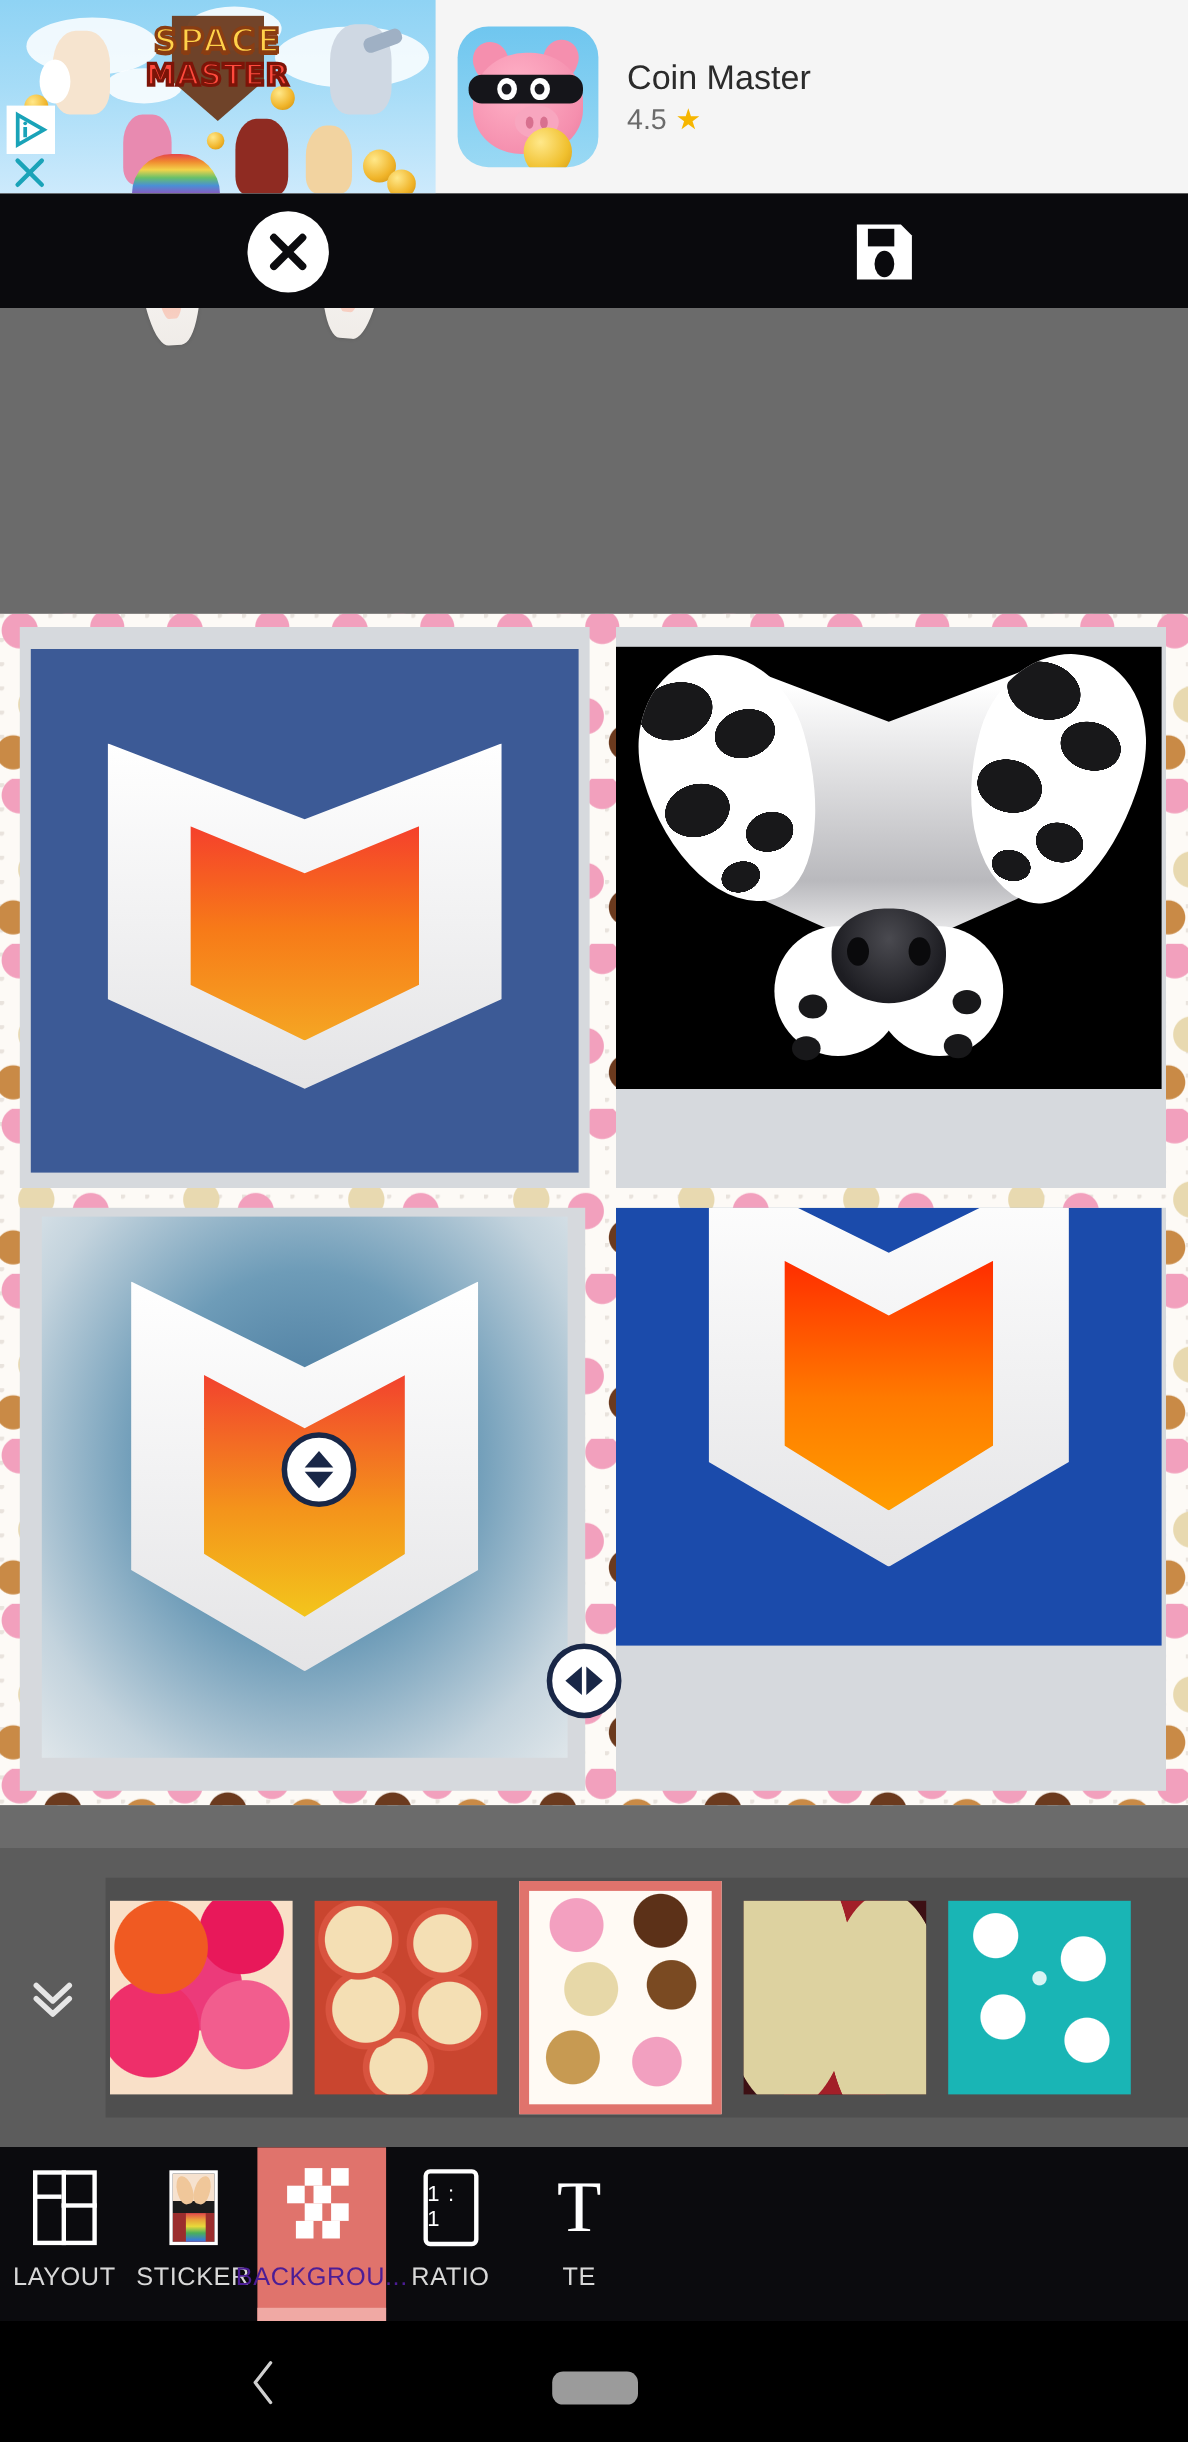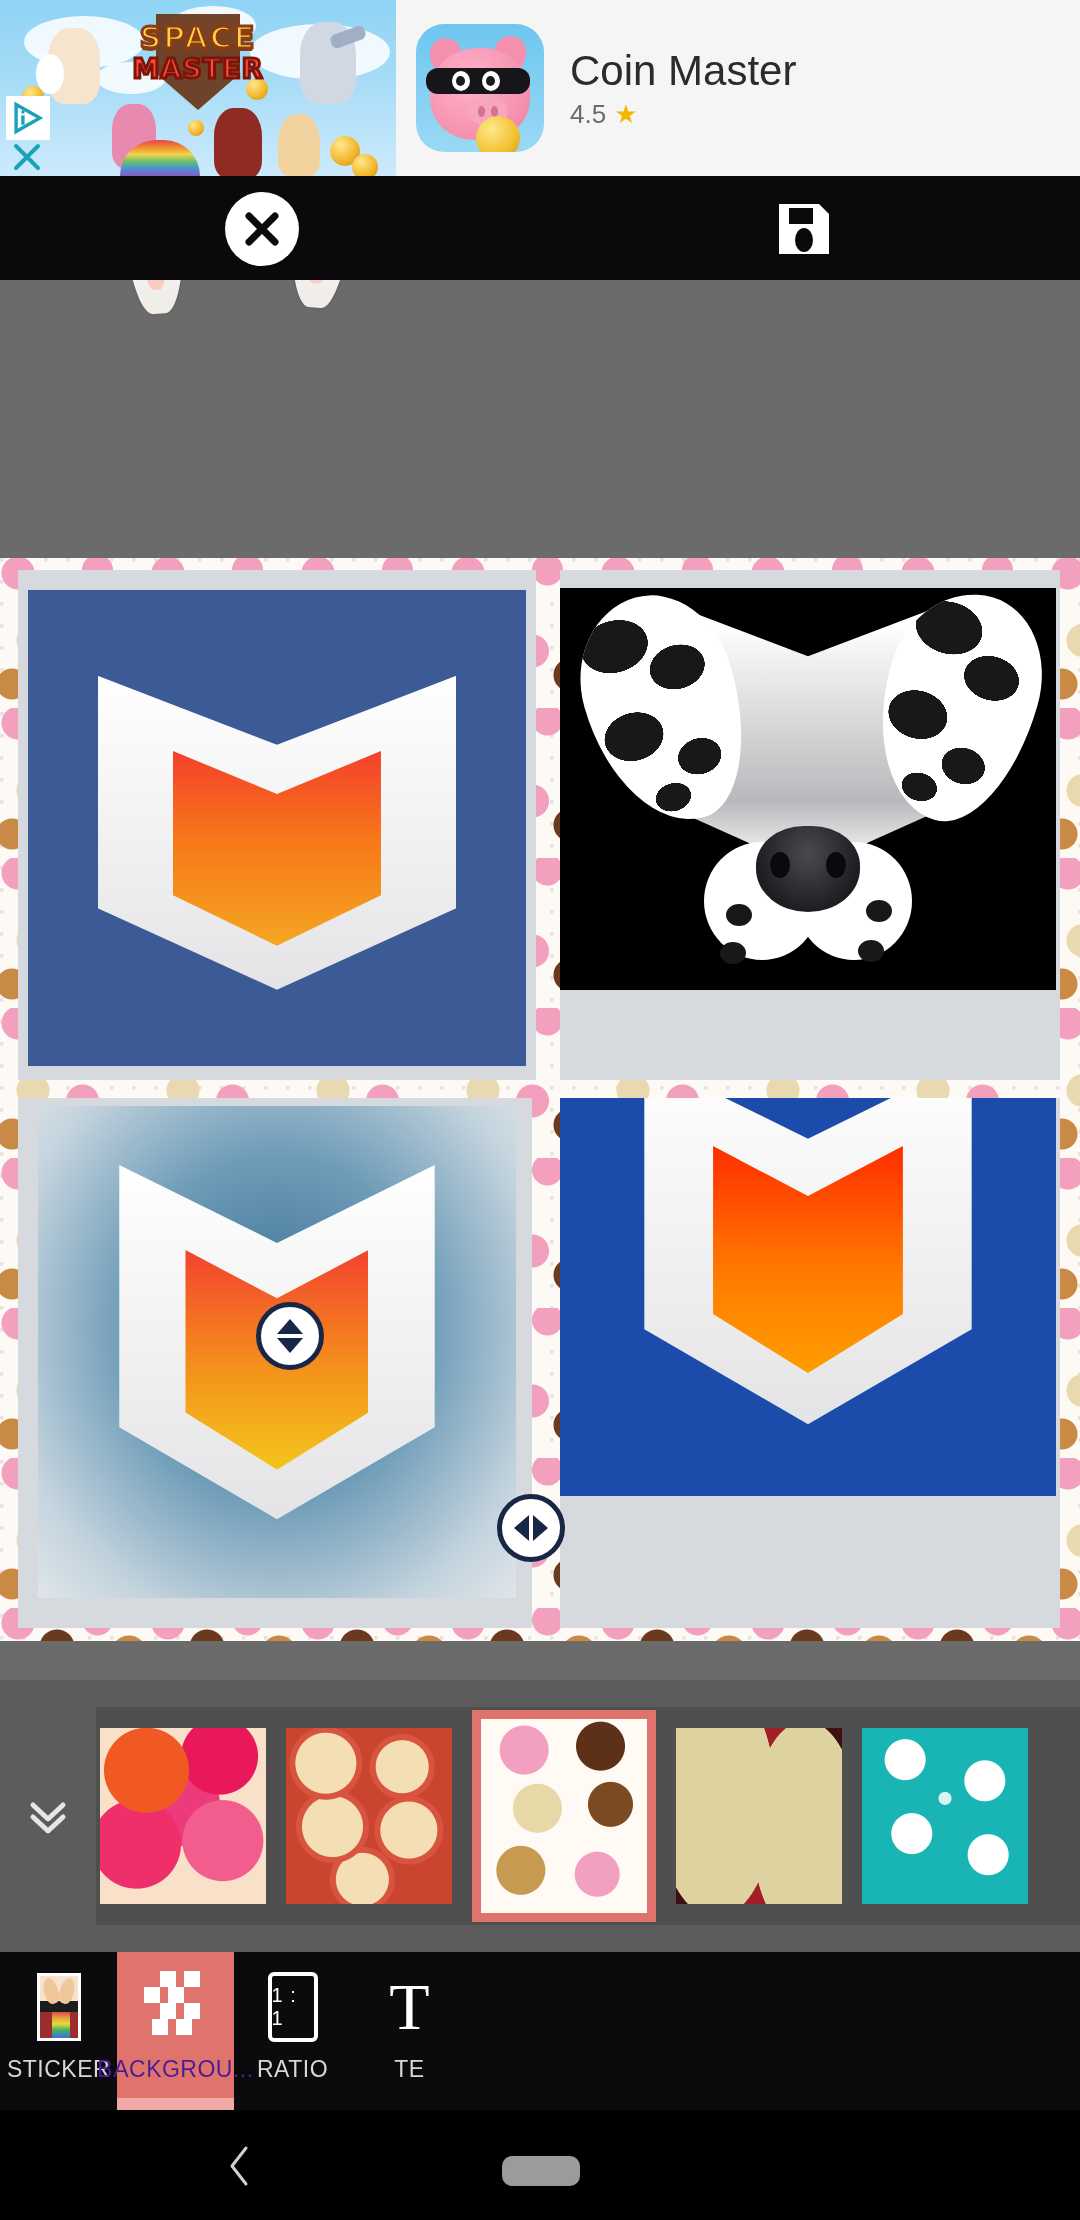--- a/index.html
+++ b/index.html
@@ -85,21 +85,21 @@
   .pig-eye{position:absolute;width:18px;height:20px;background:#fff;border-radius:50%;top:47px;}
   .pe1{left:36px;} .pe2{left:66px;}
   .pig-eye:after{content:"";position:absolute;left:4px;top:5px;width:9px;height:10px;background:#1a1a20;border-radius:50%;}
   .pig-snout{position:absolute;left:52px;top:72px;width:40px;height:30px;background:#f8a6bf;border-radius:50%;}
   .pig-snout:before,.pig-snout:after{content:"";position:absolute;top:10px;width:7px;height:11px;background:#d8708f;border-radius:50%;}
   .pig-snout:before{left:10px;} .pig-snout:after{left:23px;}
   .pig-coin{position:absolute;left:60px;top:92px;width:44px;height:44px;border-radius:50%;
     background:radial-gradient(circle at 35% 30%,#ffe88a,#f0c02e 60%,#cf9412);}
 
   .ad-text{flex:1; padding-left:26px; min-width:0;}
-  .ad-title{font-size:42px;color:#2b2b2b;white-space:nowrap;overflow:hidden;}
+  .ad-title{font-size:31px;color:#2b2b2b;white-space:nowrap;overflow:hidden;}
   .ad-rating{font-size:26px;color:#6b6b6b;margin-top:4px;display:flex;align-items:center;gap:8px;}
   .ad-star{color:#f6b600;font-size:26px;}
   .ad-install{
     flex:0 0 258px;width:258px;height:134px;margin-right:14px;background:#00875a;
     border-radius:10px;display:flex;align-items:center;justify-content:center;
     color:#fff;font-size:38px;
   }
 
   
   .editor-topbar{
@@ -495,20 +495,28 @@
     <div class="bg-thumb bg-citrus"></div>
     <div class="bg-thumb bg-arrows"></div>
     <div class="bg-thumb bg-donut selected"></div>
     <div class="bg-thumb bg-abstract"></div>
     <div class="bg-thumb bg-panda"></div>
   </div>
 </div>
 
 <div class="toolbar">
 
+  <div class="tool">
+    <div class="tool-icon">
+      <div class="ic-layout">
+          <i></i>
+        </div>
+    </div>
+    <div class="tool-label">LAYOUT</div>
+  </div>
 
 
   <div class="tool">
     <div class="tool-icon">
       <div class="ic-sticker">
           <i></i>
         </div>
     </div>
     <div class="tool-label">STICKER</div>
   </div>

